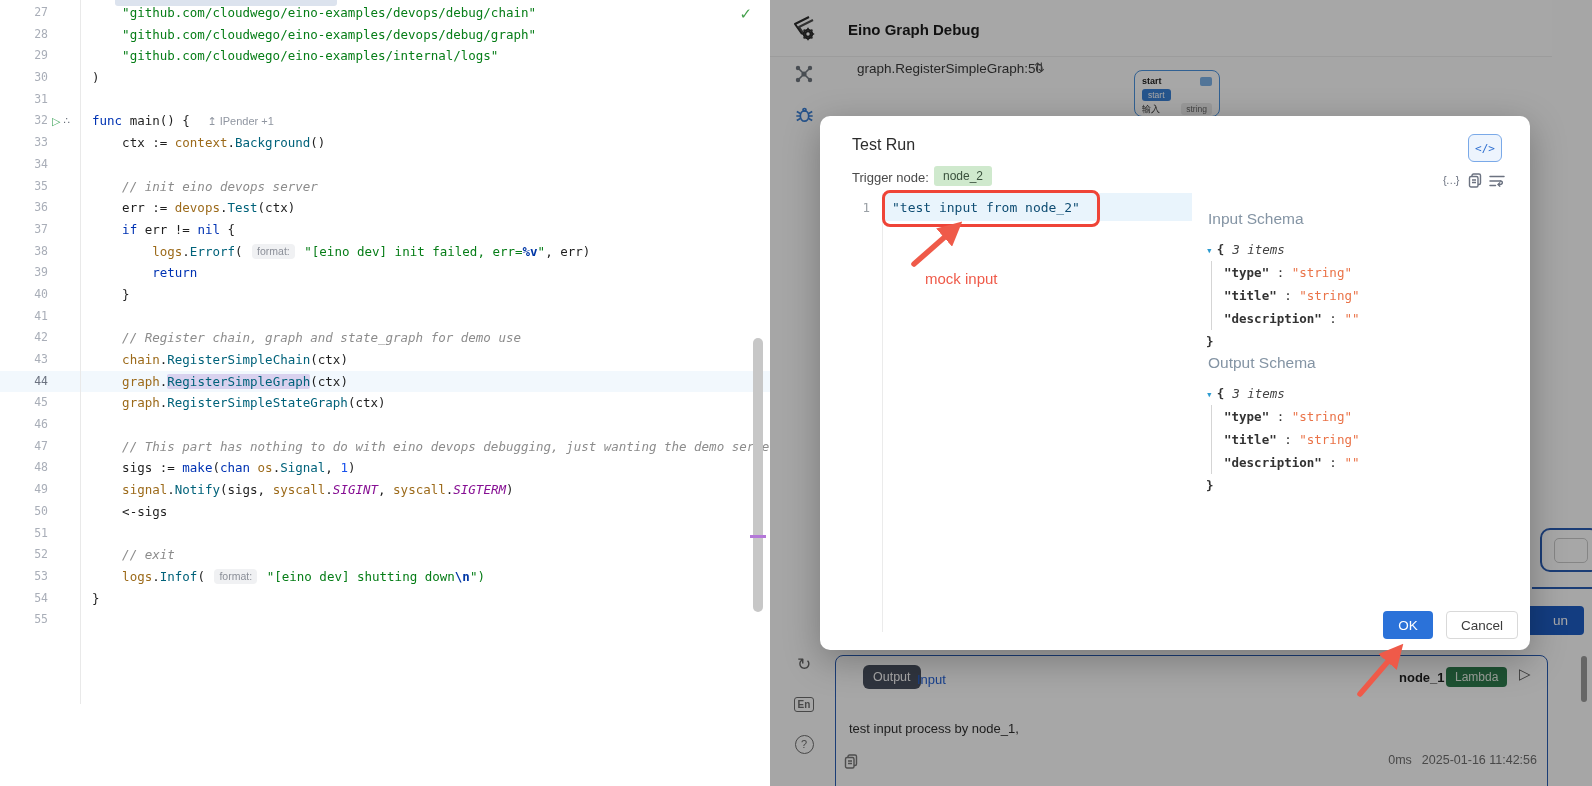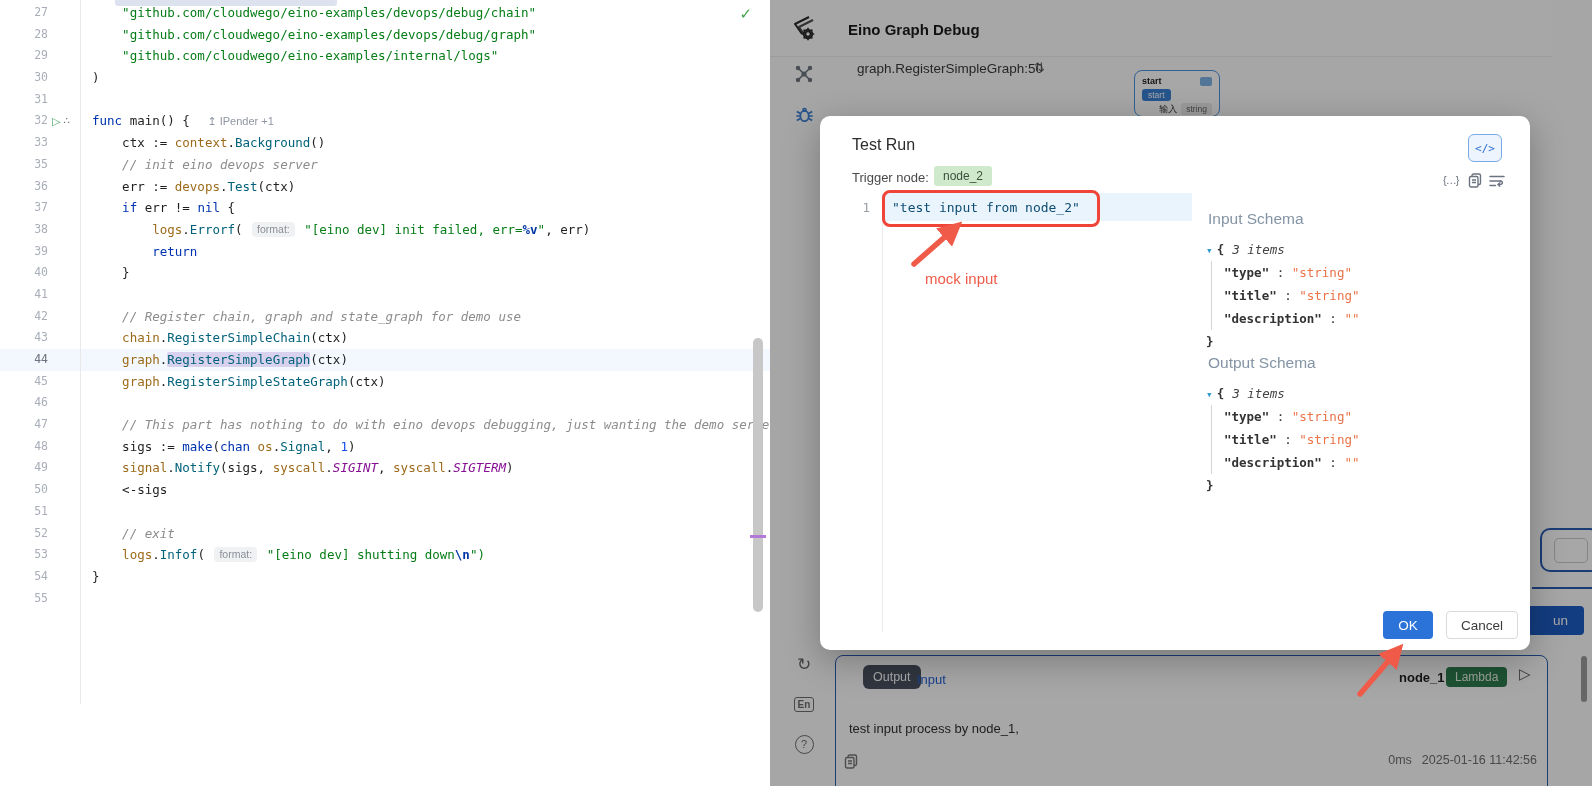--- a/index.html
+++ b/index.html
@@ -138,20 +138,21 @@
   <div class="editor">
     <div class="sticky-top"></div>
     <div class="code-lines">
         <div class="code-line"><span class="ln">27</span><span class="gi"></span><span class="code"><span class="sg-s">    "github.com/cloudwego/eino-examples/devops/debug/chain"</span></span></div>
         <div class="code-line"><span class="ln">28</span><span class="gi"></span><span class="code"><span class="sg-s">    "github.com/cloudwego/eino-examples/devops/debug/graph"</span></span></div>
         <div class="code-line"><span class="ln">29</span><span class="gi"></span><span class="code"><span class="sg-s">    "github.com/cloudwego/eino-examples/internal/logs"</span></span></div>
         <div class="code-line"><span class="ln">30</span><span class="gi"></span><span class="code"><span class="sg-d">)</span></span></div>
         <div class="code-line"><span class="ln">31</span><span class="gi"></span><span class="code"></span></div>
         <div class="code-line"><span class="ln">32</span><span class="gi"><span class="runico">▷</span><span class="profico">∴</span></span><span class="code"><span class="sg-k">func</span><span class="sg-d"> main() { </span><span class="inlay">↥ IPender +1</span></span></div>
         <div class="code-line"><span class="ln">33</span><span class="gi"></span><span class="code"><span class="sg-d">    ctx := </span><span class="sg-p">context</span><span class="sg-d">.</span><span class="sg-f">Background</span><span class="sg-d">()</span></span></div>
+        <div class="code-line"><span class="ln">34</span><span class="gi"></span><span class="code"></span></div>
         <div class="code-line"><span class="ln">35</span><span class="gi"></span><span class="code"><span class="sg-d">    </span><span class="sg-c">// init eino devops server</span></span></div>
         <div class="code-line"><span class="ln">36</span><span class="gi"></span><span class="code"><span class="sg-d">    err := </span><span class="sg-p">devops</span><span class="sg-d">.</span><span class="sg-f">Test</span><span class="sg-d">(ctx)</span></span></div>
         <div class="code-line"><span class="ln">37</span><span class="gi"></span><span class="code"><span class="sg-d">    </span><span class="sg-k">if</span><span class="sg-d"> err != </span><span class="sg-k">nil</span><span class="sg-d"> {</span></span></div>
         <div class="code-line"><span class="ln">38</span><span class="gi"></span><span class="code"><span class="sg-d">        </span><span class="sg-p">logs</span><span class="sg-d">.</span><span class="sg-f">Errorf</span><span class="sg-d">( </span><span class="chip">format:</span><span class="sg-d"> </span><span class="sg-s">"[eino dev] init failed, err=</span><span class="sg-e">%v</span><span class="sg-s">"</span><span class="sg-d">, err)</span></span></div>
         <div class="code-line"><span class="ln">39</span><span class="gi"></span><span class="code"><span class="sg-d">        </span><span class="sg-k">return</span></span></div>
         <div class="code-line"><span class="ln">40</span><span class="gi"></span><span class="code"><span class="sg-d">    }</span></span></div>
         <div class="code-line"><span class="ln">41</span><span class="gi"></span><span class="code"></span></div>
         <div class="code-line"><span class="ln">42</span><span class="gi"></span><span class="code"><span class="sg-d">    </span><span class="sg-c">// Register chain, graph and state_graph for demo use</span></span></div>
         <div class="code-line"><span class="ln">43</span><span class="gi"></span><span class="code"><span class="sg-d">    </span><span class="sg-p">chain</span><span class="sg-d">.</span><span class="sg-f">RegisterSimpleChain</span><span class="sg-d">(ctx)</span></span></div>
         <div class="code-line active"><span class="ln">44</span><span class="gi"></span><span class="code"><span class="sg-d">    </span><span class="sg-p">graph</span><span class="sg-d">.</span><span class="sg-f sel">RegisterSimpleGraph</span><span class="sg-d">(ctx)</span></span></div>
@@ -221,21 +222,21 @@
     </span>
 
     <div class="start-card">
       <div class="sc-row">
         <span class="sc-title">start</span>
         <span class="sc-badge"></span>
       </div>
       <div class="sc-row" style="justify-content:flex-start">
         <span class="sc-chip">start</span>
       </div>
-      <div class="sc-row" style="justify-content:flex-end;gap:4px">
+      <div class="sc-row" style="justify-content:space-between;gap:13px">
         <span class="sc-in">输入</span>
         <span class="sc-type">string</span>
       </div>
     </div>
 
     <div class="edge-input">
       <span class="edge-input-inner"></span>
     </div>
     <div class="edge-divider"></div>
     <div class="run-btn">

